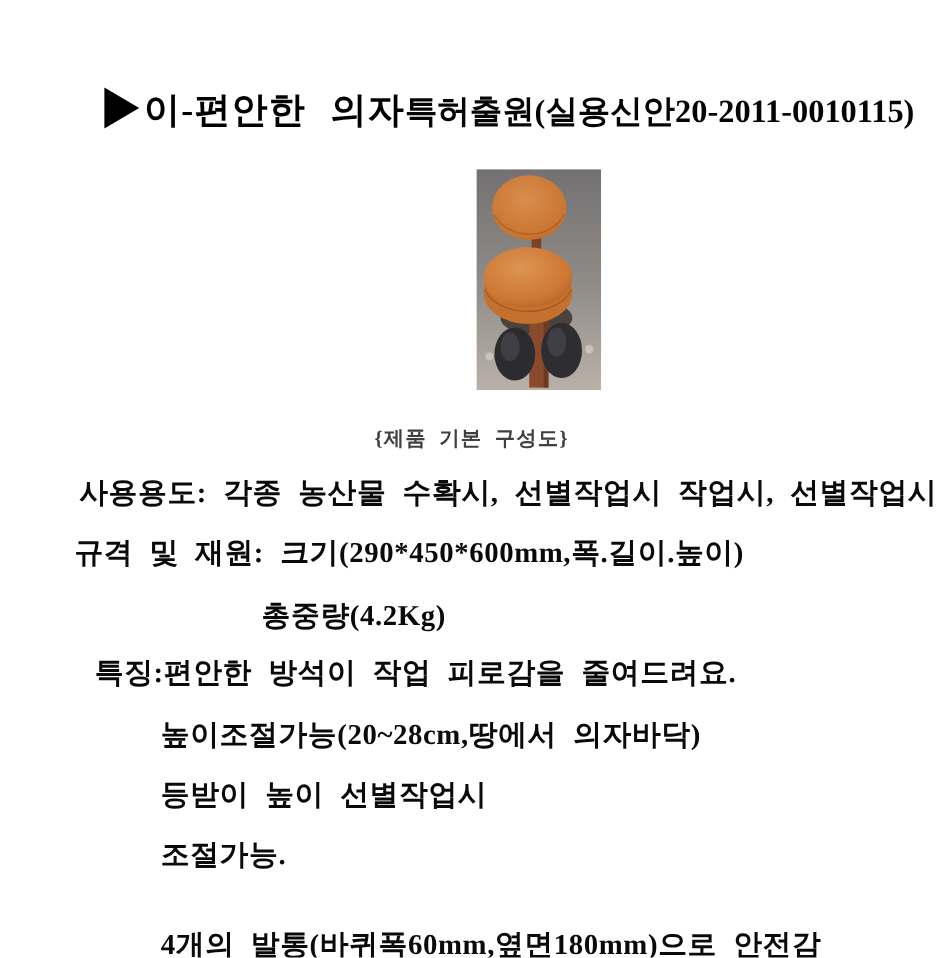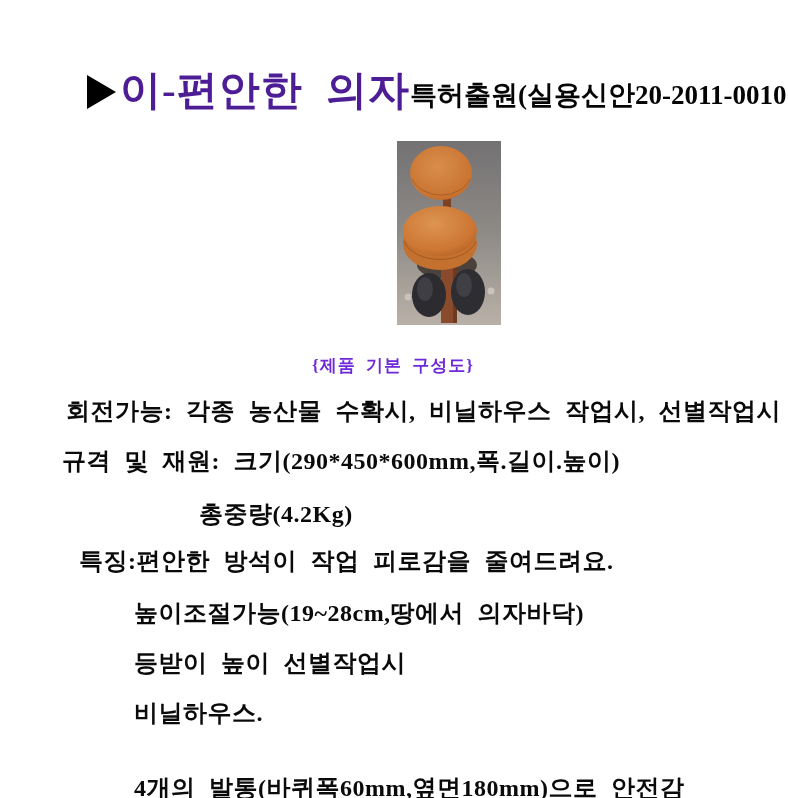--- a/index.html
+++ b/index.html
@@ -16,48 +16,48 @@
   }
   .tri{
     width:0;height:0;display:inline-block;
     border-left:29px solid #000000;
     border-top:17px solid transparent;
     border-bottom:17px solid transparent;
     transform:translateY(5px);
     margin-right:4px;
   }
   .title-blue{
-    font-size:41px;font-weight:700;color:#4c1d95;
+    font-size:30px;font-weight:700;color:#000000;
     letter-spacing:1px;word-spacing:12px;line-height:1.1;
   }
   .title-patent{
     font-size:27px;font-weight:700;color:#050505;
     letter-spacing:0px;line-height:1.1;
   }
 
   
   .photo{
     position:absolute;left:397px;top:141px;width:104px;height:184px;margin:0;
   }
   .photo svg{display:block;width:104px;height:184px;}
 
   .caption{
     position:absolute;left:312px;top:354px;
-    font-size:17px;font-weight:700;color:#6d28d9;
+    font-size:17px;font-weight:700;color:#404040;
     letter-spacing:1px;word-spacing:5px;white-space:nowrap;
   }
 
   
   .spec-line{
     position:absolute;font-size:24px;font-weight:700;color:#0a0a0a;
     letter-spacing:0.5px;word-spacing:7px;white-space:nowrap;line-height:1;
   }
   .l0{top:399px;left:66px;}
   .l1{top:449px;left:62px;}
-  .l2{top:502px;left:199px;}
+  .l2{top:502px;left:218px;}
   .l3{top:549px;left:79px;}
   .l4{top:601px;left:134px;}
   .l5{top:651px;left:134px;}
   .l6{top:701px;left:134px;}
   .l7{top:751px;left:134px;margin-top:25px;}
 </style>
 </head>
 <body>
 
 <div class="page">
@@ -111,23 +111,23 @@
 
       <ellipse cx="43" cy="103" rx="37" ry="26" fill="#c4702e"></ellipse>
       <path d="M 7 100 A 37 24 0 0 0 79 100" stroke="#93501e" stroke-width="1" fill="none" opacity="0.7"></path>
       <ellipse cx="43" cy="90" rx="37" ry="25" fill="url(#cushGrad)"></ellipse>
     </svg>
   </figure>
 
   <div class="caption">{제품 기본 구성도}</div>
 
   <div>
-    <div class="spec-line l0">회전가능: 각종 농산물 수확시, 비닐하우스 작업시, 선별작업시</div>
+    <div class="spec-line l0">사용용도: 각종 농산물 수확시, 선별작업시 작업시, 선별작업시</div>
     <div class="spec-line l1">규격 및 재원: 크기(290*450*600mm,폭.길이.높이)</div>
     <div class="spec-line l2">총중량(4.2Kg)</div>
     <div class="spec-line l3">특징:편안한 방석이 작업 피로감을 줄여드려요.</div>
-    <div class="spec-line l4">높이조절가능(19~28cm,땅에서 의자바닥)</div>
+    <div class="spec-line l4">높이조절가능(20~28cm,땅에서 의자바닥)</div>
     <div class="spec-line l5">등받이 높이 선별작업시</div>
-    <div class="spec-line l6">비닐하우스.</div>
+    <div class="spec-line l6">조절가능.</div>
     <div class="spec-line l7">4개의 발통(바퀴폭60mm,옆면180mm)으로 안전감</div>
   </div>
 
 </div>
 
 </body></html>

